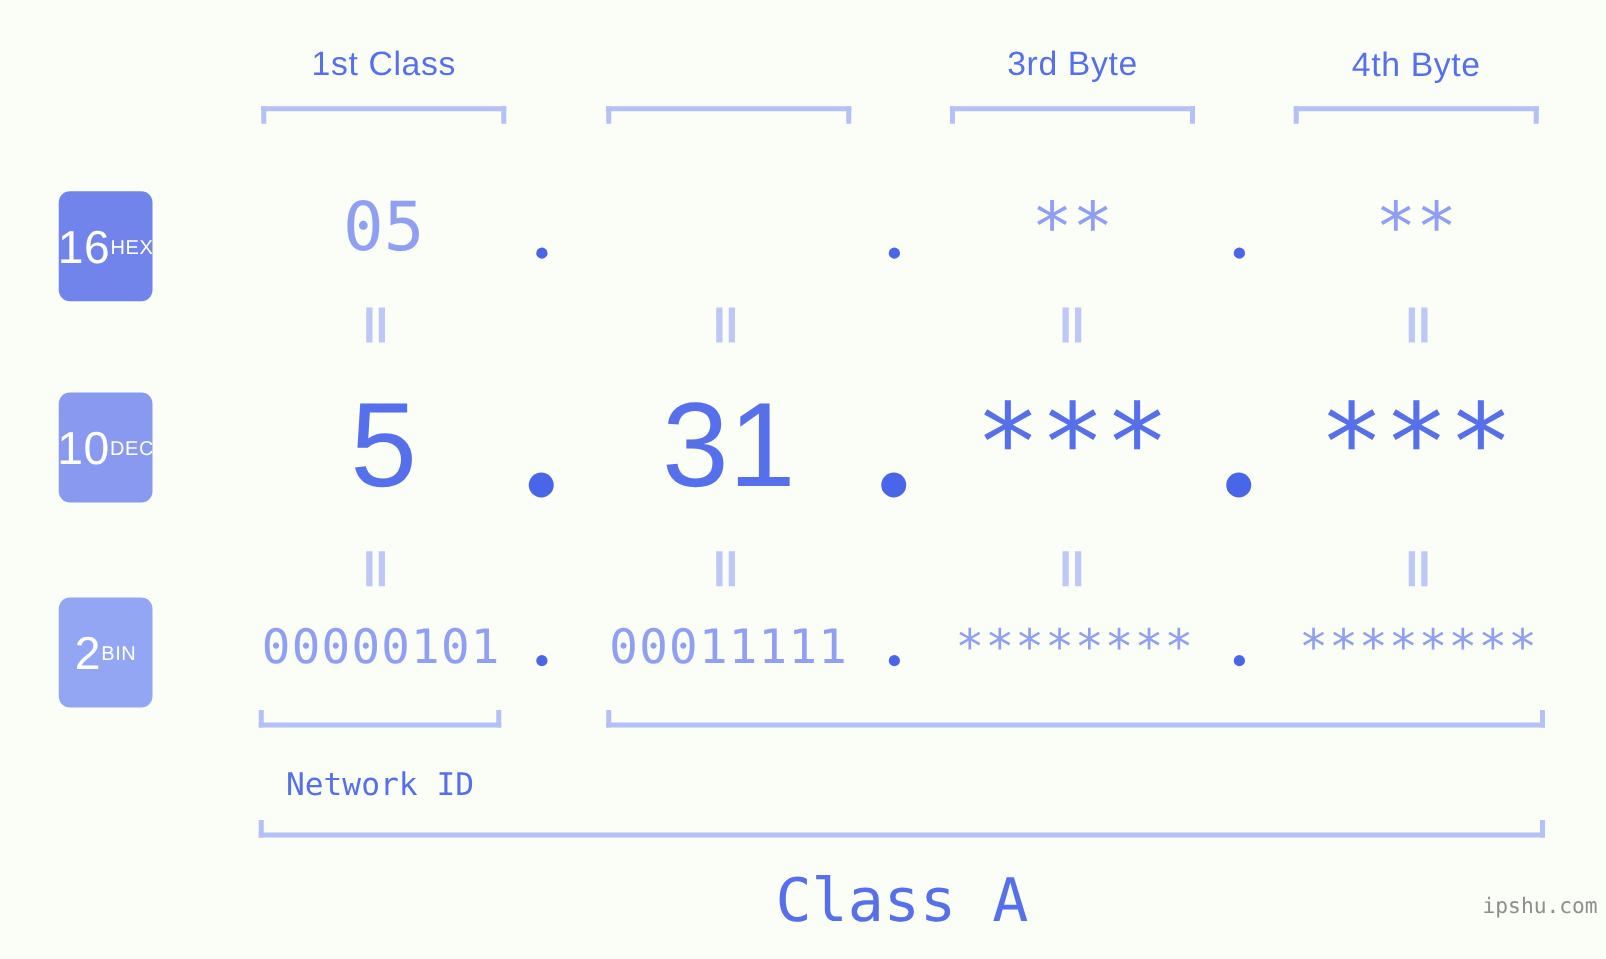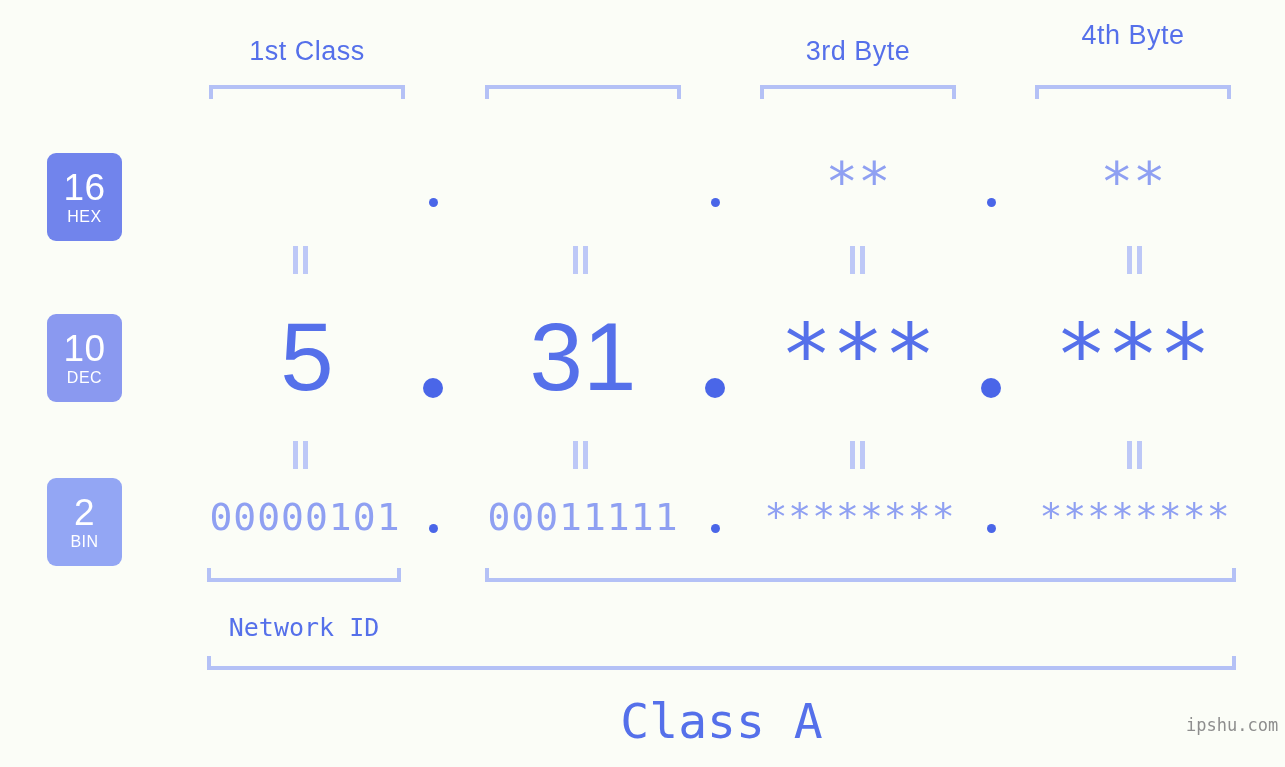--- a/index.html
+++ b/index.html
@@ -46,21 +46,21 @@
   }
 
   
   .badge {
     position: absolute;
     width: 75px;
     height: 88px;
     border-radius: 9px;
     color: #ffffff;
     display: flex;
-    flex-direction: column;
+    flex-direction: row;
     align-items: center;
     justify-content: center;
     line-height: 1;
   }
   .badge .num {
     font-size: 37px;
     font-weight: 400;
     letter-spacing: .5px;
   }
   .badge .nm {
@@ -172,40 +172,41 @@
     white-space: nowrap;
   }
 </style>
 </head>
 <body>
 
 <div id="stage">
 
   <div class="abs byte-label ctr" style="left:209px; top:36px; width:196px;">1st Class</div>
   <div class="abs byte-label ctr" style="left:760px; top:36px; width:196px;">3rd Byte</div>
-  <div class="abs byte-label ctr" style="left:1035px; top:20px; width:196px;">4th Byte</div>
+  <div class="abs byte-label ctr" style="left:1035px; top:37px; width:196px;">4th Byte</div>
 
   <div class="bracket-down" style="left:209px; top:85px; width:196px;"></div>
   <div class="bracket-down" style="left:485px; top:85px; width:196px;"></div>
   <div class="bracket-down" style="left:760px; top:85px; width:196px;"></div>
   <div class="bracket-down" style="left:1035px; top:85px; width:196px;"></div>
 
   <div class="badge badge-hex" style="left:47px; top:153px;">
     <span class="num">16</span>
     <span class="nm">HEX</span>
   </div>
   <div class="badge badge-dec" style="left:47px; top:314px;">
     <span class="num">10</span>
     <span class="nm">DEC</span>
   </div>
   <div class="badge badge-bin" style="left:47px; top:478px;">
     <span class="num">2</span>
     <span class="nm">BIN</span>
   </div>
 
+  <div class="hex-val" style="left:209px; top:155px; width:196px;">05</div>
   <div class="hex-dot" style="left:429px; top:198px;"></div>
   <div class="hex-dot" style="left:711px; top:198px;"></div>
   <div class="hex-val" style="left:760px; top:155px; width:196px;">**</div>
   <div class="hex-dot" style="left:987px; top:198px;"></div>
   <div class="hex-val" style="left:1035px; top:155px; width:196px;">**</div>
 
   <div class="eqbar" style="left:293px; top:246px;">
       <i class="a"></i>
       <i class="b"></i>
     </div>

